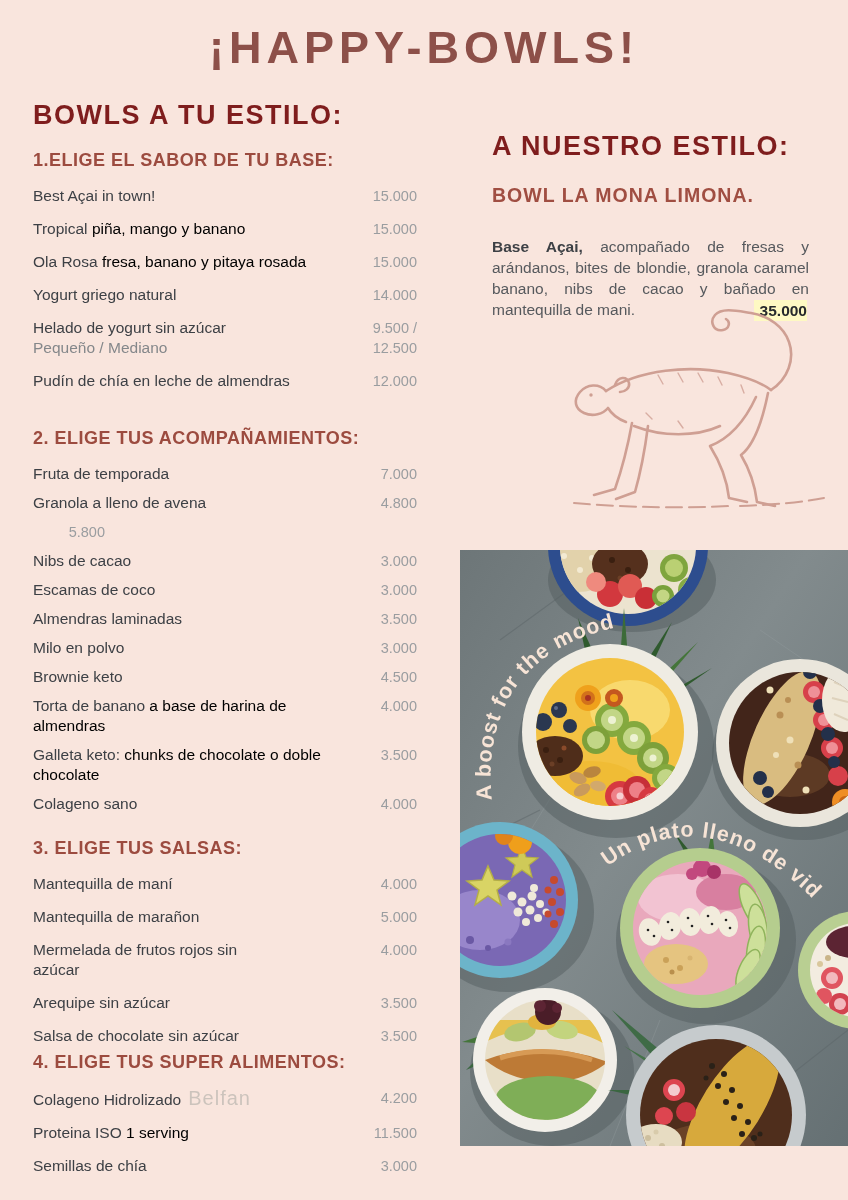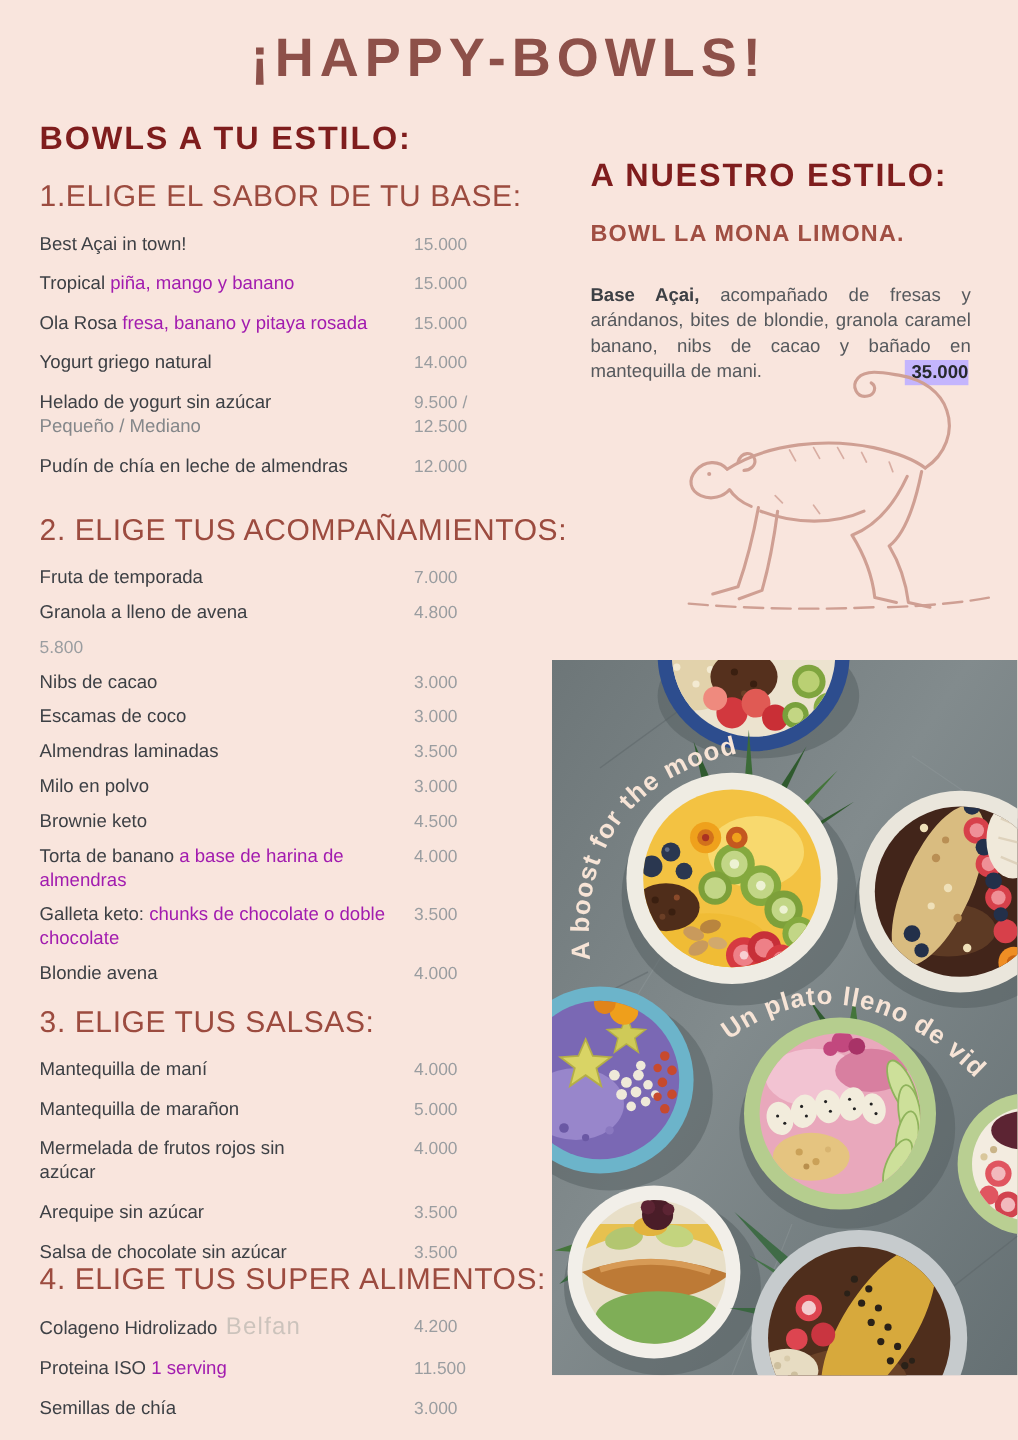--- a/index.html
+++ b/index.html
@@ -14,39 +14,39 @@
   }
   .disp{font-weight:bold;color:#7f1d1d;font-size:27px;letter-spacing:1.5px;white-space:nowrap}
   #left-heading{position:absolute;left:33px;top:100px}
   #right-heading{position:absolute;left:492px;top:131px}
 
   .section{position:absolute;left:33px;width:384px}
   #sec1{top:150px}
   #sec2{top:428px}
   #sec3{top:838px}
   #sec4{top:1052px}
-  .sec-h{color:#9c4b3f;font-weight:normal;font-size:25px;letter-spacing:.5px;margin:0 0 15px 0;white-space:nowrap}
+  .sec-h{color:#9c4b3f;font-weight:bold;font-size:18px;letter-spacing:.5px;margin:0 0 15px 0;white-space:nowrap}
   .item{display:flex;justify-content:space-between;margin-bottom:13px}
   #sec2 .item{margin-bottom:9px}
   .itxt{margin:0;width:292px;font-size:15.5px;line-height:20px;color:#84878a}
   #sec1 .itxt{width:300px}
   #sec3 .itxt{width:252px}
   .iname{color:#3d4045;font-weight:normal}
-  .idesc{color:#a21caf}
+  .idesc{color:#000000}
   .isub{display:block;color:#84878a}
-  .iprice{width:72px;font-size:14.5px;color:#9a9da0;line-height:20px;flex-shrink:0}
+  .iprice{width:72px;text-align:right;font-size:14.5px;color:#9a9da0;line-height:20px;flex-shrink:0}
   .iprice span{display:block}
   .belfan{color:#c5beb7;font-size:20px;letter-spacing:1px;font-weight:normal;opacity:.85;margin-left:7px}
 
   .bowl-title{position:absolute;left:492px;top:184px;color:#a04e42;font-weight:bold;
     font-size:19.5px;letter-spacing:1px;white-space:nowrap}
   .bowl-desc{position:absolute;left:492px;top:236px;width:317px;font-size:15.5px;
     line-height:21px;color:#56595d;text-align:justify}
   .bowl-desc b{color:#3d4045}
-  .bowl-price{position:absolute;right:2px;bottom:-1px;font-weight:bold;color:#26292c;font-size:15.5px;background:#c4b5fd;padding-left:6px}
+  .bowl-price{position:absolute;right:2px;bottom:-1px;font-weight:bold;color:#26292c;font-size:15.5px;background:#fef9c3;padding-left:6px}
 
   #monkey{position:absolute;left:558px;top:293px;width:290px;height:228px}
   #photo{position:absolute;left:460px;top:550px;width:388px;height:596px;display:block}
   .ovl{font-family:"Liberation Sans",sans-serif;font-weight:bold;fill:#f7e4d6;font-size:21.5px;letter-spacing:1px}
 </style>
 </head>
 <body>
 
 <div class="title">¡HAPPY-BOWLS!</div>
 
@@ -119,21 +119,21 @@
   </div>
   <div class="item">
     <p class="itxt"><b class="iname">Torta de banano</b> <span class="idesc">a base de harina de almendras</span></p>
     <span class="iprice">4.000</span>
   </div>
   <div class="item">
     <p class="itxt"><b class="iname">Galleta keto:</b> <span class="idesc">chunks de chocolate o doble chocolate</span></p>
     <span class="iprice">3.500</span>
   </div>
   <div class="item">
-    <p class="itxt"><b class="iname">Blondie avena</b></p>
+    <p class="itxt"><b class="iname">Colageno sano</b></p>
     <span class="iprice">4.000</span>
   </div>
 </div>
 
 <div class="section" id="sec3">
   <h2 class="sec-h">3. ELIGE TUS SALSAS:</h2>
   <div class="item">
     <p class="itxt"><b class="iname">Mantequilla de maní</b></p>
     <span class="iprice">4.000</span>
   </div>

